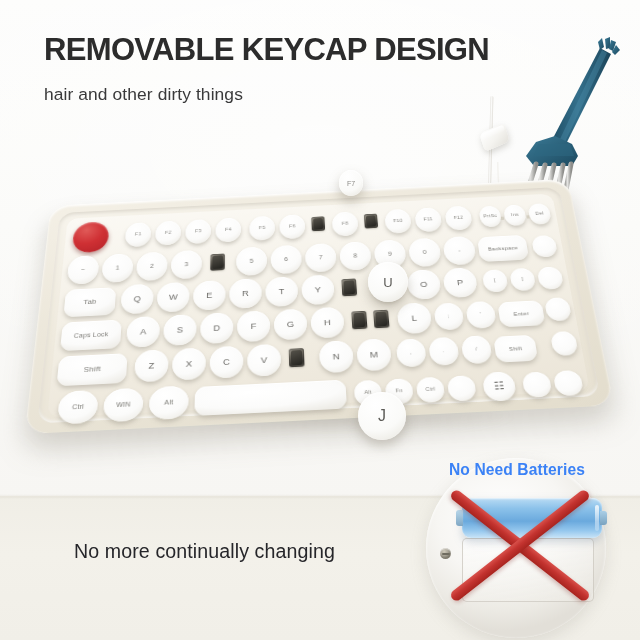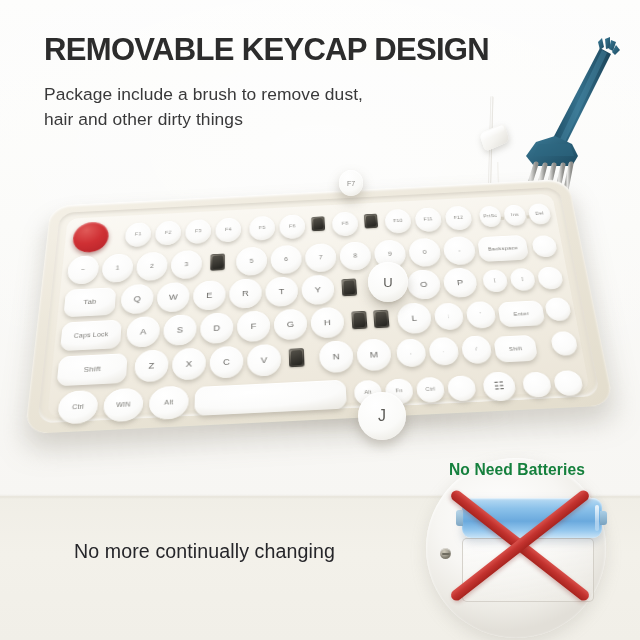--- a/index.html
+++ b/index.html
@@ -102,21 +102,21 @@
     color:#5d5c58;font-weight:500;}
   .floatcap .stem{position:absolute;left:50%;bottom:-7px;width:9px;height:11px;margin-left:-4.5px;
     background:linear-gradient(180deg,#eceae3,#d6d3ca);border-radius:2px;z-index:-1;}
 
   
   .badge{position:absolute;left:418px;top:452px;width:198px;height:186px;}
   .badge-circle{position:absolute;left:8px;top:6px;width:180px;height:180px;border-radius:50%;
     background:radial-gradient(68% 62% at 42% 34%,#ffffff 0%,#f7f6f3 52%,#eceae4 82%,#e2dfd8 100%);
     box-shadow:0 6px 16px rgba(150,145,135,.22),inset 0 1px 3px rgba(255,255,255,.9);}
   .badge-title{position:absolute;left:0;top:9px;width:198px;text-align:center;
-    font-size:15.6px;font-weight:700;color:#15803d;letter-spacing:.1px;white-space:nowrap;}
+    font-size:15.6px;font-weight:700;color:#3b82f6;letter-spacing:.1px;white-space:nowrap;}
   .compartment{position:absolute;left:44px;top:86px;width:130px;height:62px;
     border:1px solid rgba(185,180,170,.55);border-radius:5px;
     background:linear-gradient(170deg,rgba(255,255,255,.55),rgba(238,236,230,.5));}
   .screw{position:absolute;left:22px;top:96px;width:11px;height:11px;border-radius:50%;
     background:radial-gradient(60% 60% at 38% 32%,#cfcabb 0%,#a8a396 60%,#7e7a6d 100%);
     box-shadow:inset 0 1px 1px rgba(255,255,255,.6);}
   .screw:after{content:"";position:absolute;left:1.5px;top:4.5px;width:8px;height:2px;
     background:#6f6c60;border-radius:1px;}
   .battery{position:absolute;left:44px;top:46px;width:140px;height:40px;border-radius:9px;
     background:linear-gradient(180deg,#b9dcf4 0%,#8cc2ea 26%,#6aa9dd 58%,#96c8ee 82%,#c9e4f7 100%);
@@ -138,21 +138,20 @@
 
 <div id="stage">
 
   <div class="bg-top"></div>
   <div class="vignette"></div>
   <div class="bg-bottom"></div>
   <div class="bg-seam"></div>
 
   <div class="headline">REMOVABLE KEYCAP DESIGN</div>
   <div class="subhead">
-    <div>Package include a brush to remove dust,</div>
     <div>hair and other dirty things</div>
   </div>
 
   <div class="cable"></div>
   <div class="cable2"></div>
 
   <div class="loosecap"></div>
 
   <div class="brush">
     <svg width="120" height="168" viewBox="0 0 120 168">

